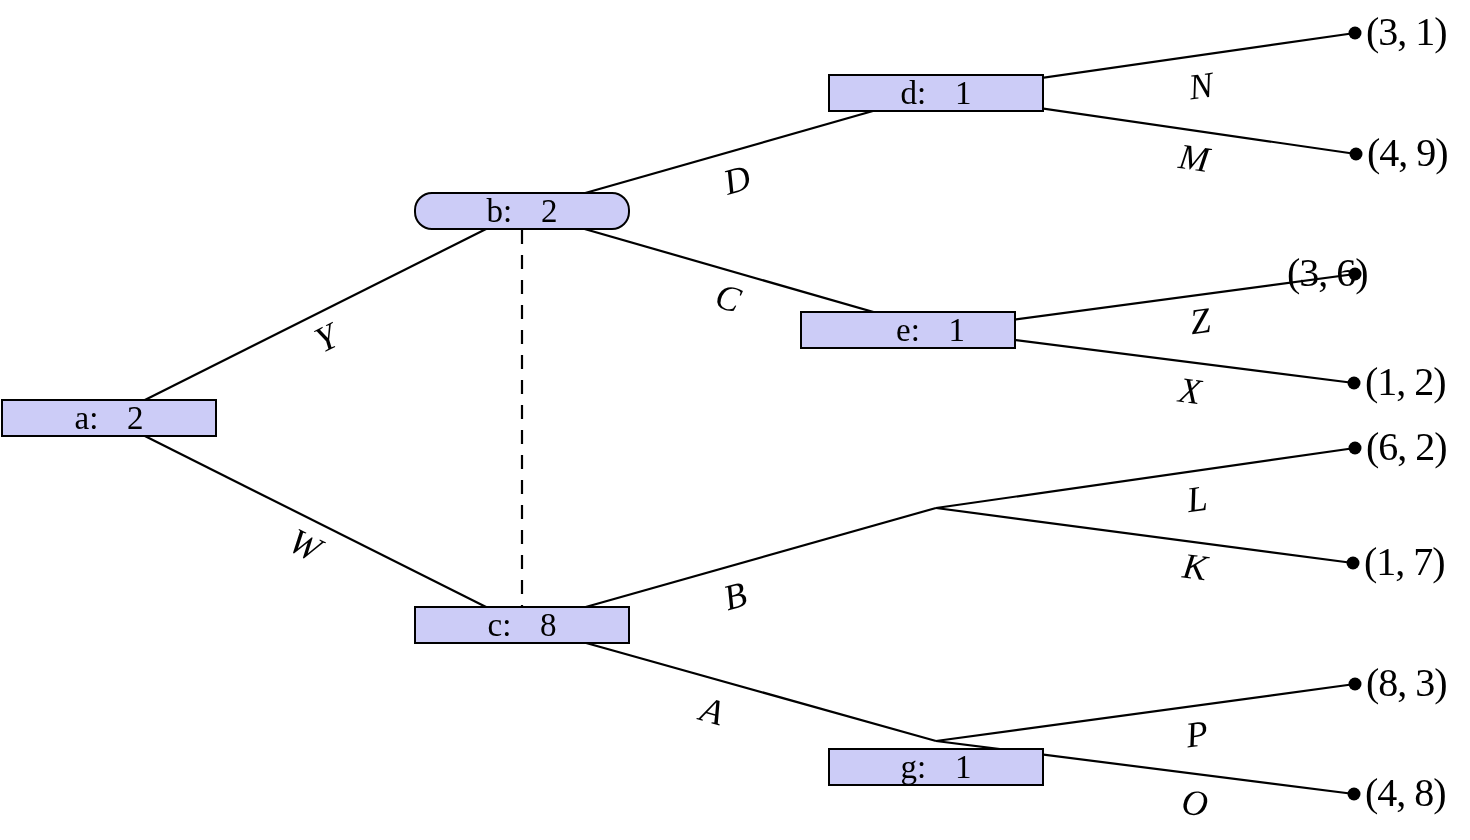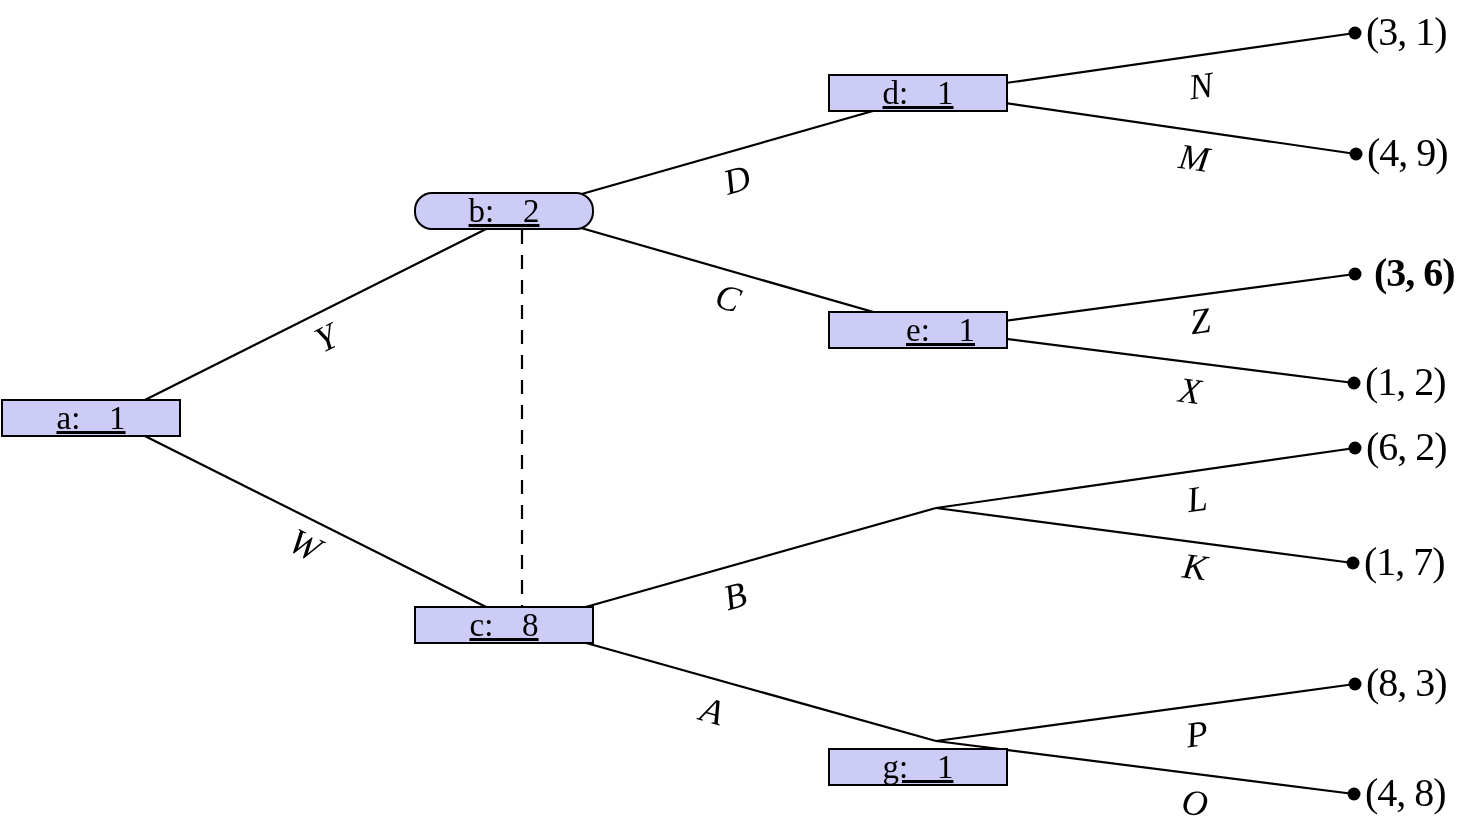--- a/index.html
+++ b/index.html
@@ -11,33 +11,32 @@
     font-family: "Liberation Serif", serif;
     color: #000;
     overflow: hidden;
   }
   #edge-layer { position: absolute; left: 0; top: 0; }
   .edge { stroke: #000000; stroke-width: 2.2; }
   .info-set { stroke: #000000; stroke-width: 2.2; stroke-dasharray: 14 11; }
   .leaf-dot { fill: #000000; }
   .node {
     position: absolute;
-    width: 180px;
+    width: 216px;
     height: 38px;
     box-sizing: border-box;
     background: #ccccf7;
     border: 2px solid #000000;
     display: flex;
     align-items: center;
     justify-content: center;
     font-size: 33px;
     line-height: 1;
     word-spacing: 0.62em;
     white-space: pre;
-    text-decoration: underline;
   }
   .edge-label {
     position: absolute;
     font-size: 36px;
     font-style: italic;
     line-height: 1;
     white-space: nowrap;
   }
   .payoff {
     position: absolute;
@@ -75,44 +74,44 @@
     <circle class="leaf-dot" cx="1355" cy="33" r="6.5"></circle>
     <circle class="leaf-dot" cx="1356" cy="154" r="6.5"></circle>
     <circle class="leaf-dot" cx="1355" cy="274" r="6.5"></circle>
     <circle class="leaf-dot" cx="1354" cy="383" r="6.5"></circle>
     <circle class="leaf-dot" cx="1355" cy="448" r="6.5"></circle>
     <circle class="leaf-dot" cx="1353" cy="563" r="6.5"></circle>
     <circle class="leaf-dot" cx="1355" cy="684" r="6.5"></circle>
     <circle class="leaf-dot" cx="1354" cy="794" r="6.5"></circle>
   </svg>
 
-  <div class="node" style="left:1px;   top:399px;">a: 1</div>
+  <div class="node" style="left:1px;   top:399px;">a: 2</div>
   <div class="node" style="left:414px; top:192px;border-radius:18px;">b: 2</div>
   <div class="node" style="left:414px; top:606px;">c: 8</div>
   <div class="node" style="left:828px; top:74px;">d: 1</div>
-  <div class="node" style="left:828px; top:311px;padding-left:45px;">e: 1</div>
+  <div class="node" style="left:800px; top:311px;padding-left:45px;">e: 1</div>
   <div class="node" style="left:828px; top:722px;margin-top:26px;">g: 1</div>
 
   <div class="edge-label" style="left:326px;  top:338px; transform:translate(-50%,-50%) rotate(-26.6deg);">Y</div>
   <div class="edge-label" style="left:305px;  top:545px; transform:translate(-50%,-50%) rotate(26.6deg);">W</div>
   <div class="edge-label" style="left:737px;  top:180px; transform:translate(-50%,-50%) rotate(-15.9deg);">D</div>
   <div class="edge-label" style="left:728px;  top:298px; transform:translate(-50%,-50%) rotate(16deg);">C</div>
   <div class="edge-label" style="left:735px;  top:596px; transform:translate(-50%,-50%) rotate(-15.8deg);">B</div>
   <div class="edge-label" style="left:712px;  top:711px; transform:translate(-50%,-50%) rotate(15.8deg);">A</div>
   <div class="edge-label" style="left:1201px; top:86px;  transform:translate(-50%,-50%) rotate(-8.1deg);">N</div>
   <div class="edge-label" style="left:1194px; top:158px; transform:translate(-50%,-50%) rotate(8.3deg);">M</div>
   <div class="edge-label" style="left:1200px; top:321px; transform:translate(-50%,-50%) rotate(-7.6deg);">Z</div>
   <div class="edge-label" style="left:1190px; top:391px; transform:translate(-50%,-50%) rotate(7.2deg);">X</div>
   <div class="edge-label" style="left:1197px; top:499px; transform:translate(-50%,-50%) rotate(-8.1deg);">L</div>
   <div class="edge-label" style="left:1195px; top:567px; transform:translate(-50%,-50%) rotate(7.5deg);">K</div>
   <div class="edge-label" style="left:1197px; top:734px; transform:translate(-50%,-50%) rotate(-7.9deg);">P</div>
   <div class="edge-label" style="left:1195px; top:803px; transform:translate(-50%,-50%) rotate(7.1deg);">O</div>
 
   <div class="payoff" style="left:1366px; top:33px;text-align:center;">(3, 1)</div>
   <div class="payoff" style="left:1367px; top:154px;">(4, 9)</div>
-  <div class="payoff" style="left:1374px; top:274px;font-weight:bold;">(3, 6)</div>
+  <div class="payoff" style="left:1287px; top:274px;">(3, 6)</div>
   <div class="payoff" style="left:1365px; top:383px;">(1, 2)</div>
   <div class="payoff" style="left:1366px; top:448px;">(6, 2)</div>
   <div class="payoff" style="left:1364px; top:563px;">(1, 7)</div>
   <div class="payoff" style="left:1366px; top:684px;">(8, 3)</div>
   <div class="payoff" style="left:1365px; top:794px;">(4, 8)</div>
 
 </div>
 
 </body></html>

